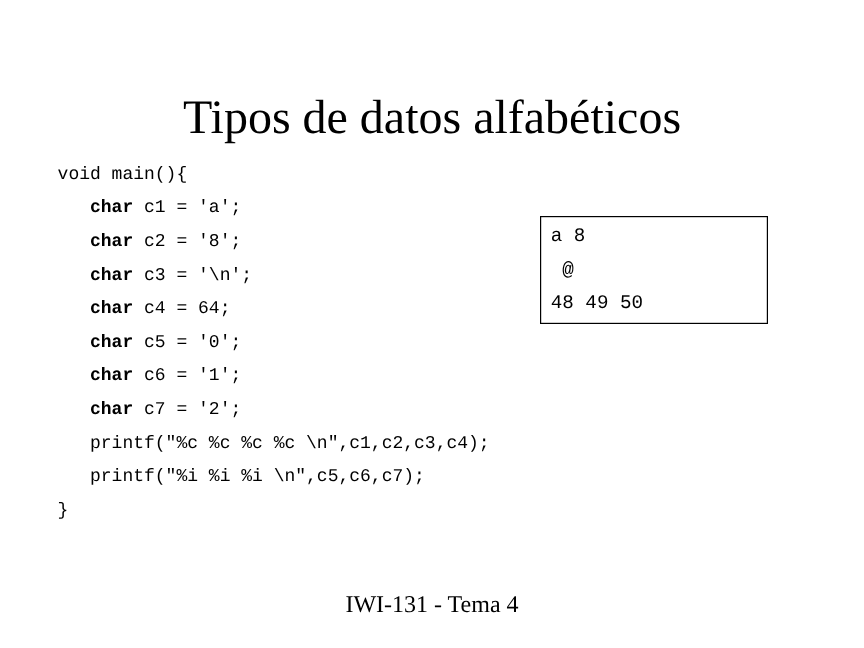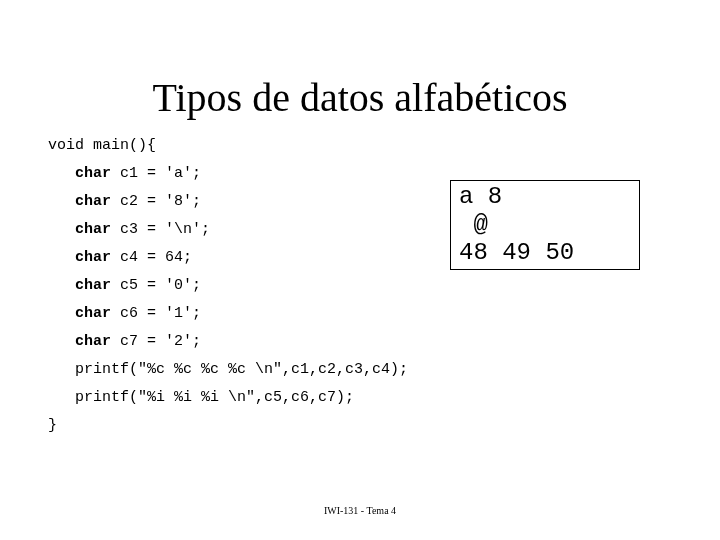--- a/index.html
+++ b/index.html
@@ -42,33 +42,33 @@
   }
   .box {
     position: absolute;
     top: 180px;
     left: 450px;
     width: 190px;
     height: 90px;
     border: 1px solid #000;
     box-sizing: border-box;
     font-family: "Courier New", Courier, monospace;
-    font-size: 24px;
+    font-size: 16px;
     line-height: 28px;
     padding: 2px 8px;
     white-space: pre;
     background: #fff;
   }
   .footer {
     position: absolute;
     bottom: 24px;
     left: 0;
     width: 720px;
     text-align: center;
-    font-size: 10px;
+    font-size: 20px;
   }
 </style>
 </head>
 <body>
 
 <div class="slide">
 
   <div class="title">Tipos de datos alfabéticos</div>
 
   <div class="code"><span>void main(){</span>

